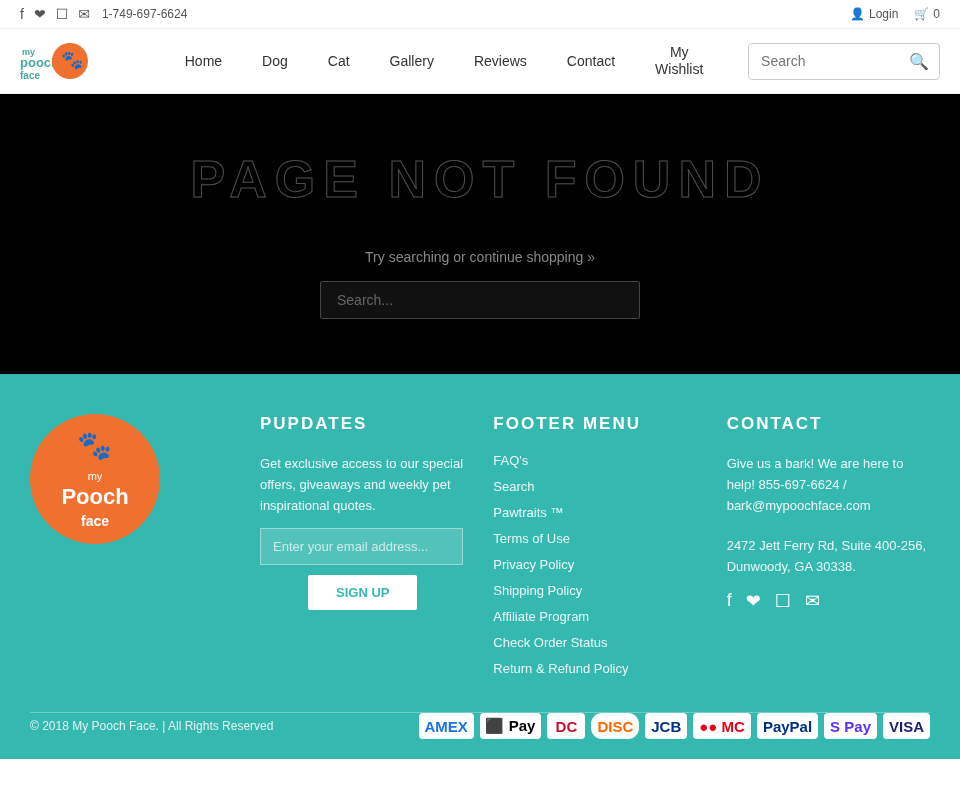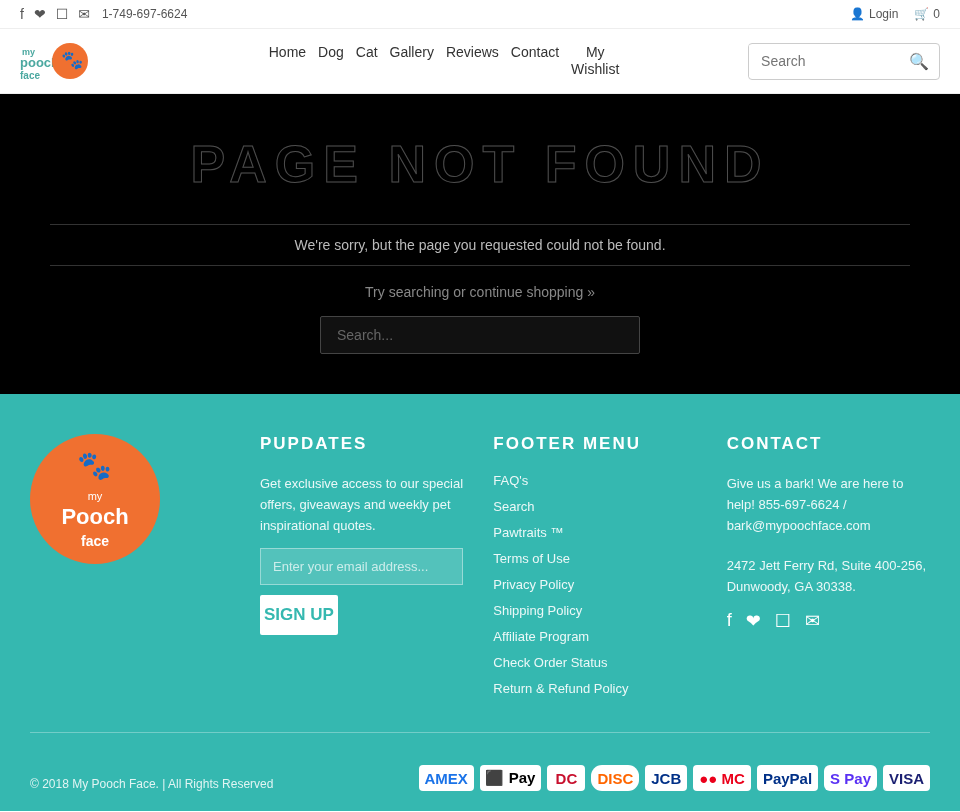--- a/index.html
+++ b/index.html
@@ -28,21 +28,21 @@
     .header {
       background: #fff;
       padding: 10px 20px;
       display: flex;
       align-items: center;
       justify-content: space-between;
       border-bottom: 1px solid #eee;
     }
     .logo { display: flex; align-items: center; cursor: pointer; }
 
-    nav { display: flex; align-items: flex-start; gap: 12px; }
+    nav { display: flex; align-items: center; gap: 40px; }
     nav a { text-decoration: none; color: #333; font-size: 14px; cursor: pointer; }
     .my-wishlist { text-align: center; line-height: 1.2; }
 
     .search-box {
       display: flex;
       align-items: center;
       border: 1px solid #ccc;
       border-radius: 4px;
       overflow: hidden;
     }
@@ -161,37 +161,38 @@
       color: #fff;
       font-size: 13px;
       outline: none;
       margin-bottom: 10px;
     }
     .email-input::placeholder { color: rgba(255,255,255,0.7); }
     .signup-btn {
       background: #fff;
       color: #35b8b0;
       border: none;
-      padding: 10px 4px;
-      font-size: 17px;
+      padding: 10px 28px;
+      font-size: 13px;
       font-weight: bold;
       cursor: pointer;
       border-radius: 2px;
+      margin-left: 48px;
     }
 
     .contact-text { font-size: 13px; color: rgba(255,255,255,0.9); line-height: 1.7; }
 
     .footer-social { display: flex; gap: 14px; margin-top: 12px; }
     .footer-social-icon { font-size: 18px; color: #fff; cursor: pointer; }
 
     .footer-bottom {
       border-top: 1px solid rgba(255,255,255,0.3);
-      padding-top: 32px;
-      display: flex;
-      align-items: flex-end;
+      padding-top: 0;
+      display: flex;
+      align-items: center;
       justify-content: space-between;
     }
     .copyright { font-size: 12px; color: rgba(255,255,255,0.85); }
 
     .payment-icons { display: flex; gap: 6px; align-items: center; }
     .payment-icon {
       background: #fff;
       border-radius: 4px;
       padding: 3px 6px;
       font-size: 15px;
@@ -203,21 +204,21 @@
       justify-content: center;
       min-width: 38px;
     }
     .payment-icon.amex { color: #1a73e8; }
     .payment-icon.apple { color: #000; }
     .payment-icon.diners { color: #c8102e; }
     .payment-icon.discover { color: #f60; border-radius: 11px; }
     .payment-icon.jcb { color: #003087; }
     .payment-icon.master { color: #eb001b; }
     .payment-icon.paypal { color: #003087; }
-    .payment-icon.shopify { color: #5a31f4; border-radius: 6px; }
+    .payment-icon.shopify { color: #5a31f4; }
     .payment-icon.visa { color: #1a1f71; }
   </style>
 </head>
 <body>
 
 <div class="top-bar">
   <div class="top-bar-left">
     <div class="social-icons">
       <span class="social-icon">f</span>
       <span class="social-icon">❤</span>
@@ -261,21 +262,20 @@
   </nav>
 
   <div class="search-box">
     <input class="search-input" type="text" placeholder="Search" style="">
     <button class="search-btn">🔍</button>
   </div>
 </div>
 
 <div class="main-content">
   <h1 class="page-not-found">PAGE NOT FOUND</h1>
-  <div class="sorry-text">We're sorry, but the page you requested could not be found.</div>
   <p class="try-searching">Try searching or continue shopping »</p>
   <input class="main-search-input" type="text" placeholder="Search..." style="">
 </div>
 
 <footer class="footer">
   <div class="footer-top">
 
     <div class="footer-logo-col">
       <div class="footer-logo-circle">
         <span class="paw-icon">🐾</span>

